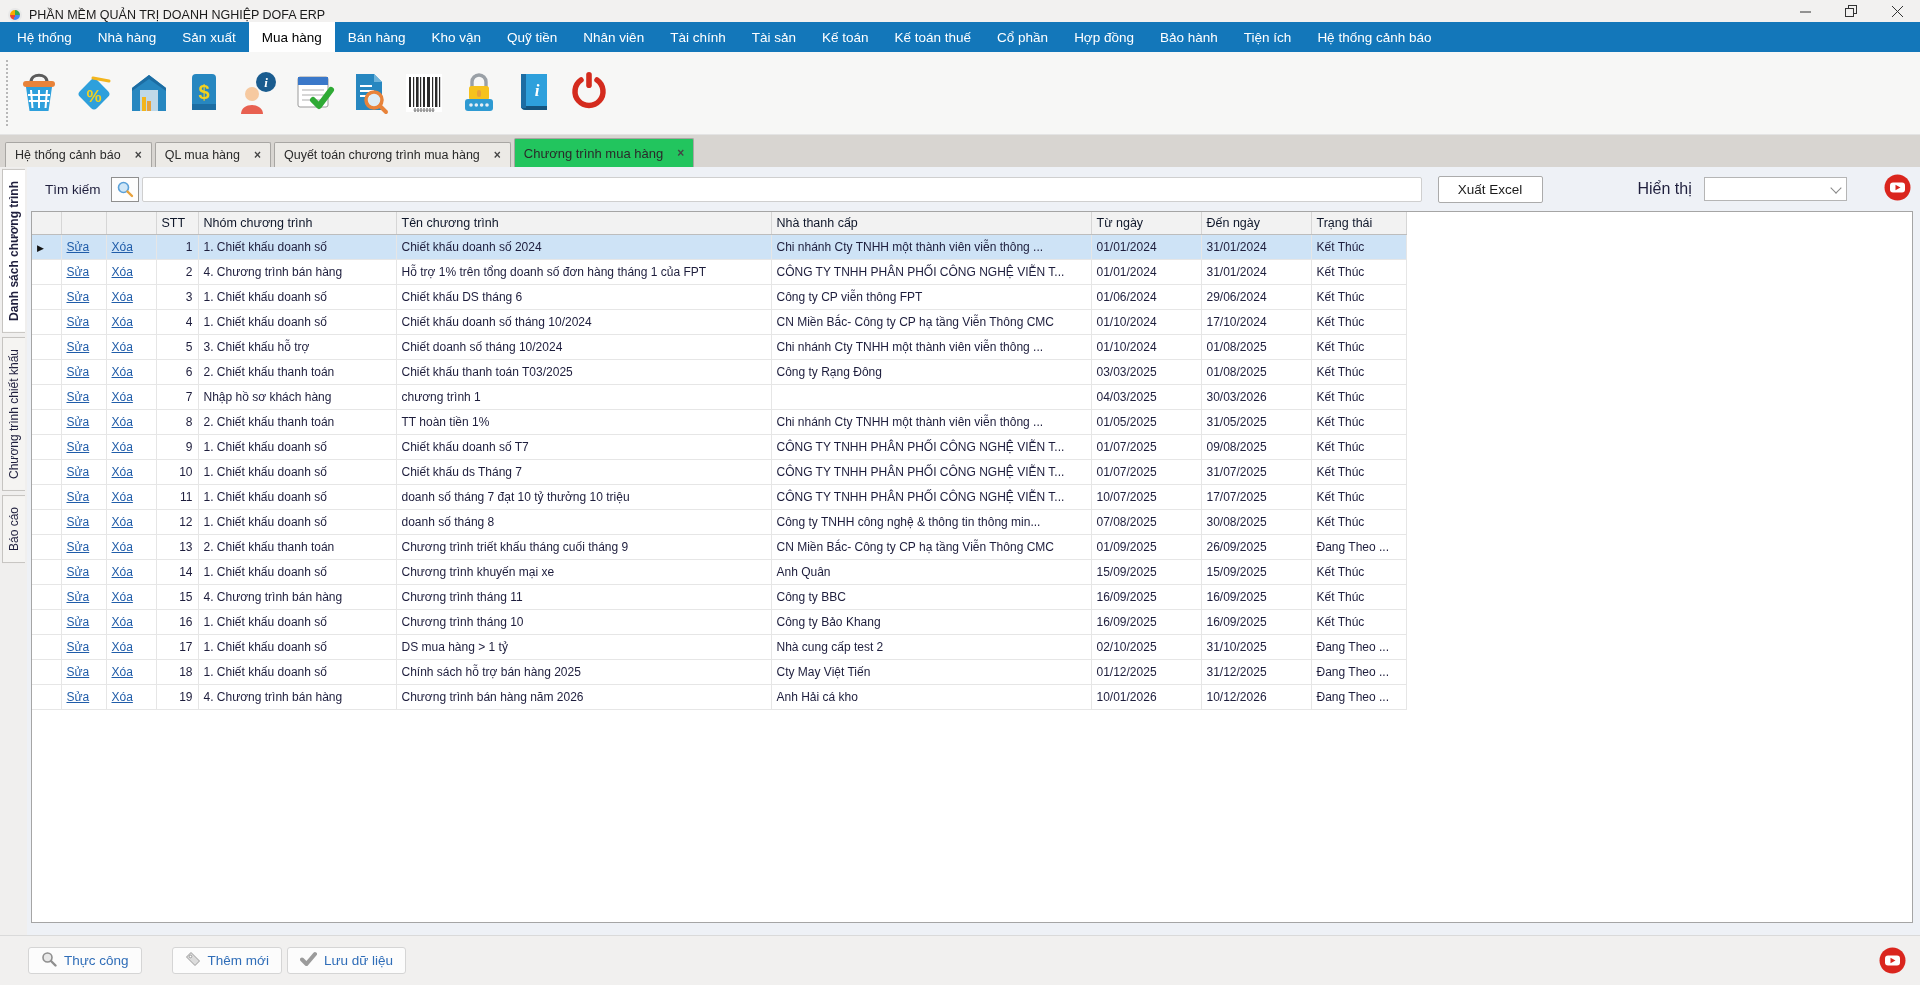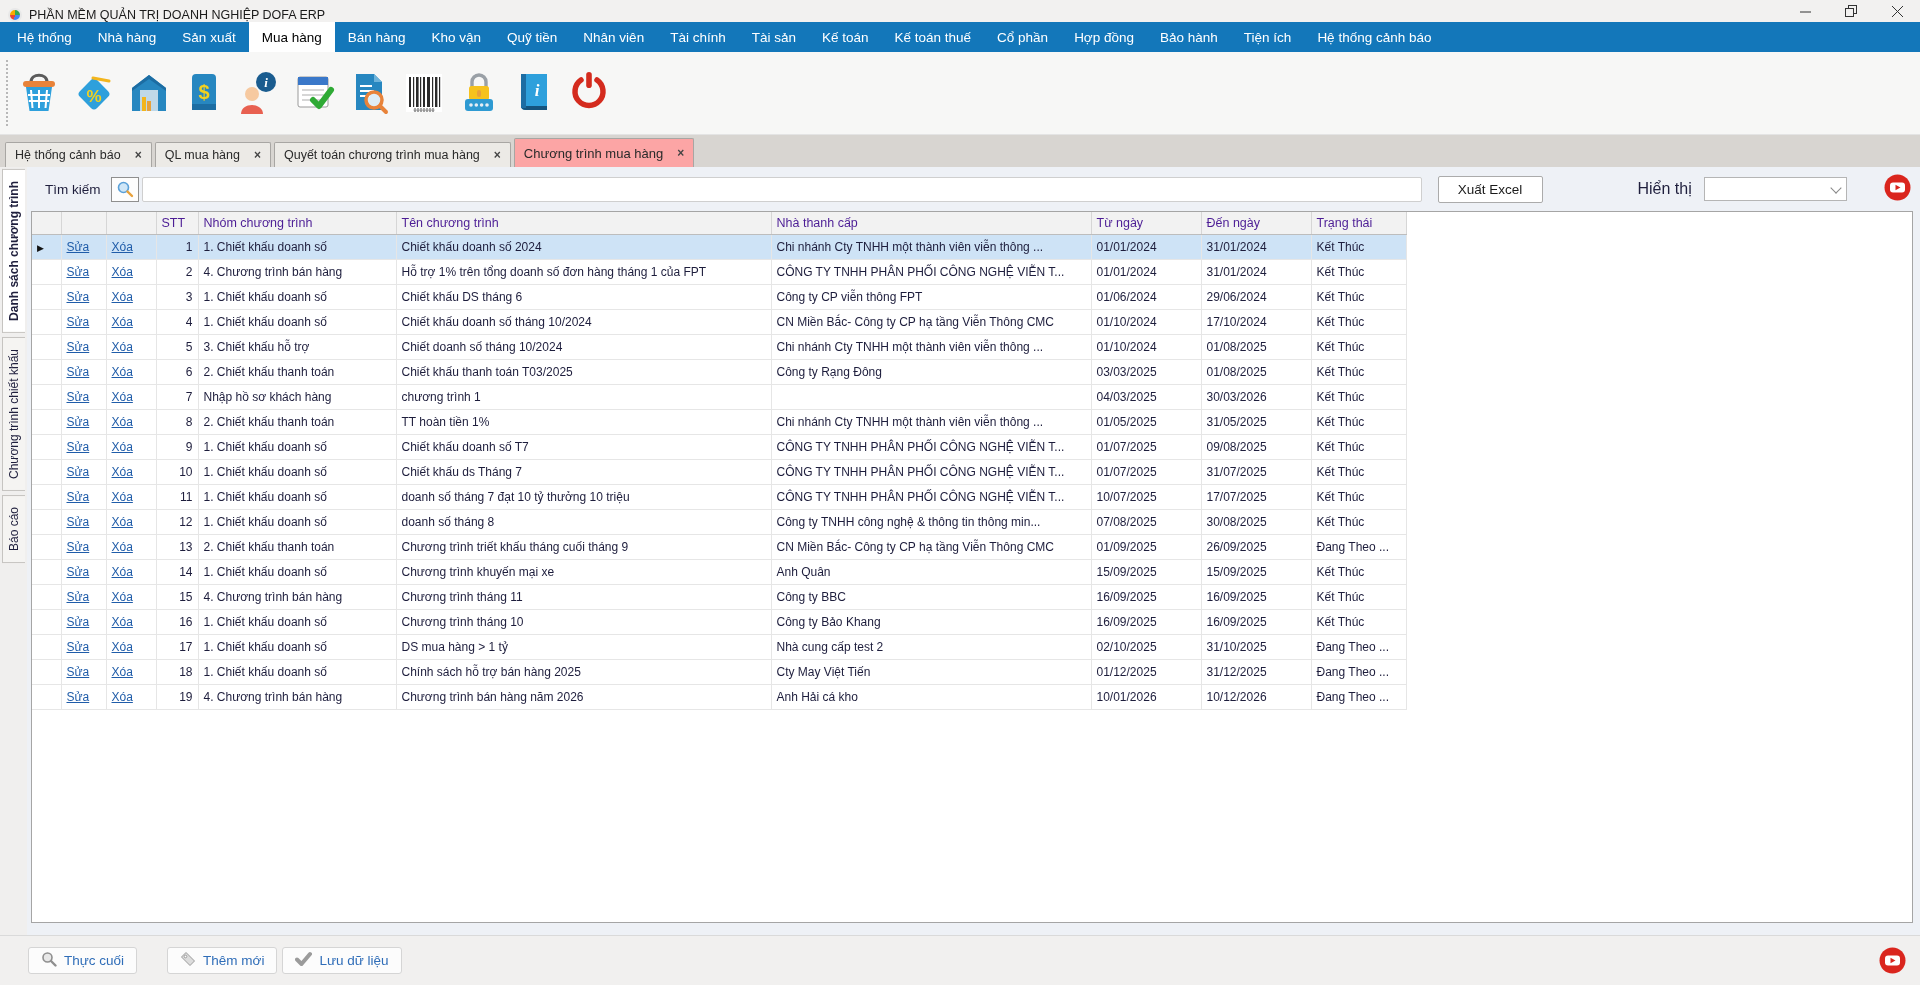--- a/index.html
+++ b/index.html
@@ -23,21 +23,21 @@
   
   .toolbar { height:83px; background:#f7f7f6; display:flex; align-items:center; padding-left:16px; gap:9px; position:relative; border-bottom:1px solid #e4e4e4; }
   .toolbar-grip { position:absolute; left:6px; top:8px; bottom:8px; border-left:2px dotted #b8b8b8; }
   .tool-btn { width:46px; height:52px; display:flex; align-items:center; justify-content:center; }
   .tool-btn svg { width:42px; height:46px; }
 
   
   .tabstrip { height:32px; background:#d8d5d1; display:flex; align-items:flex-end; padding-left:5px; }
   .tab { height:25px; background:#eceae6; border:1px solid #a8a6a3; border-bottom:none; border-radius:2px 2px 0 0;
          display:flex; align-items:center; padding:0 9px; font-size:12.5px; color:#2a2a2a; margin-right:3px; white-space:nowrap; }
-  .tab.active { background:#fca5a5; height:29px; font-size:13px; }
+  .tab.active { background:#22c55e; height:29px; font-size:13px; }
   .tab .close { margin-left:14px; color:#444; font-size:12px; font-weight:bold; }
 
   
   .main { display:flex; height:768px; }
   .side-strip { width:27px; display:flex; flex-direction:column; align-items:center; padding-top:2px; background:#f0efee; }
   .side-tab { writing-mode:vertical-rl; transform:rotate(180deg); font-size:12px; color:#1f1f3d;
               background:#f5f4f2; border:1px solid #c6c4c1; border-left:none; width:23px;
               padding:11px 2px; margin-bottom:4px; display:flex; align-items:center; justify-content:center; white-space:nowrap; }
   .side-tab.active { font-weight:bold; background:#ffffff; }
 
@@ -55,21 +55,21 @@
   .display-label { margin-left:95px; color:#1f1f3d; font-size:16px; }
   .display-select { margin-left:12px; width:143px; height:24px; background:#fff; border:1px solid #b5b5b5;
                     display:flex; align-items:center; justify-content:flex-end; padding-right:6px; color:#888; }
   .chevron { width:8px; height:8px; border-right:1.5px solid #888; border-bottom:1.5px solid #888; transform:rotate(45deg); margin-bottom:3px; }
   .yt-btn { margin-left:auto; margin-right:2px; }
 
   
   .grid-wrap { margin-top:5px; flex:1; background:#fff; border:1px solid #a5a5a5; overflow:hidden; }
   table.grid { border-collapse:collapse; table-layout:fixed; font-size:12px; color:#1d1d3c; }
   table.grid th { background:#f2f2f2; border-right:1px solid #d6d6d6; border-bottom:1px solid #bdbdbd;
-                  font-weight:normal; text-align:left; padding:3px 5px; height:22px; color:#4c1d95; font-size:12.5px;
+                  font-weight:normal; text-align:left; padding:3px 5px; height:22px; color:#0f172a; font-size:12.5px;
                   white-space:nowrap; overflow:hidden; }
   table.grid td { border-right:1px solid #e6e6e6; border-bottom:1px solid #e6e6e6; padding:3px 5px; height:25px;
                   white-space:nowrap; overflow:hidden; text-overflow:ellipsis; background:#fff; }
   tr.selected td { background:#cee3f6; }
   td.num { text-align:right; }
   .link { color:#1f5ca9; text-decoration:underline; cursor:pointer; }
   .row-arrow { color:#111; font-size:9px; }
 
   
   .footer { height:50px; background:#f1f0ef; border-top:1px solid #dadada; display:flex; align-items:center;
@@ -559,21 +559,21 @@
 
   </div>
 </div>
 
 <div class="footer">
   <div class="footer-btn first">
       <span><svg width="16" height="16" viewBox="0 0 16 16">
           <circle cx="6.5" cy="6.5" r="4.5" fill="#e8e8e8" stroke="#8f8f8f" stroke-width="1.6"></circle>
           <line x1="10" y1="10" x2="14.5" y2="14.5" stroke="#8f8f8f" stroke-width="2.4" stroke-linecap="round"></line>
         </svg></span>
-      <span>Thực cuối</span>
+      <span>Thực công</span>
     </div>
     <div class="footer-btn">
       <span><svg width="16" height="16" viewBox="0 0 16 16">
           <path d="M1.5 6 L6 1.5 L14.5 10 L10 14.5 Z" fill="#dcdcdc" stroke="#9b9b9b"></path>
           <circle cx="5.5" cy="5.5" r="1.3" fill="#fff" stroke="#9b9b9b"></circle>
         </svg></span>
       <span>Thêm mới</span>
     </div>
     <div class="footer-btn">
       <span><svg width="17" height="16" viewBox="0 0 17 16">

